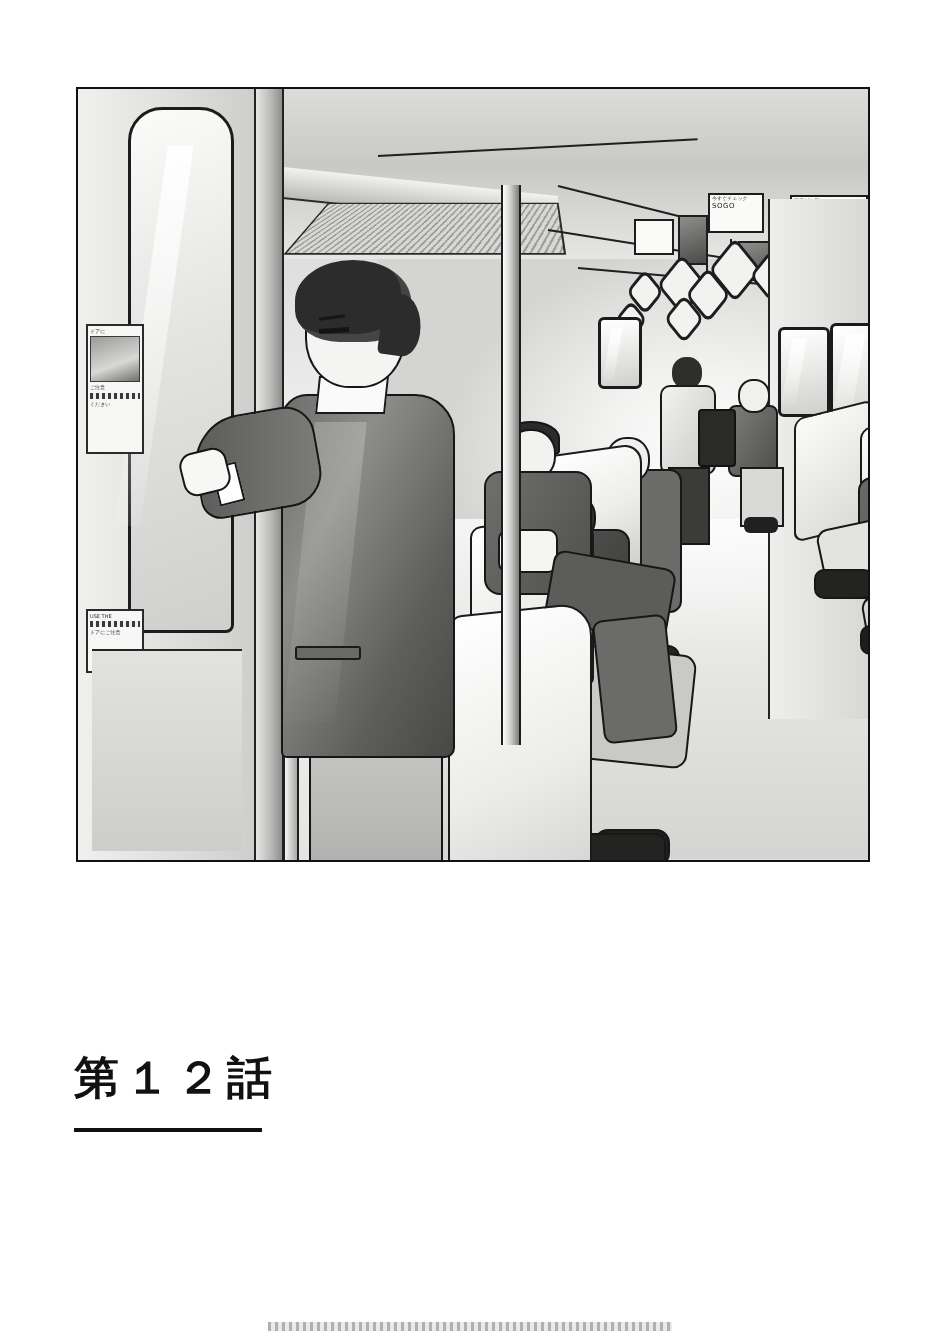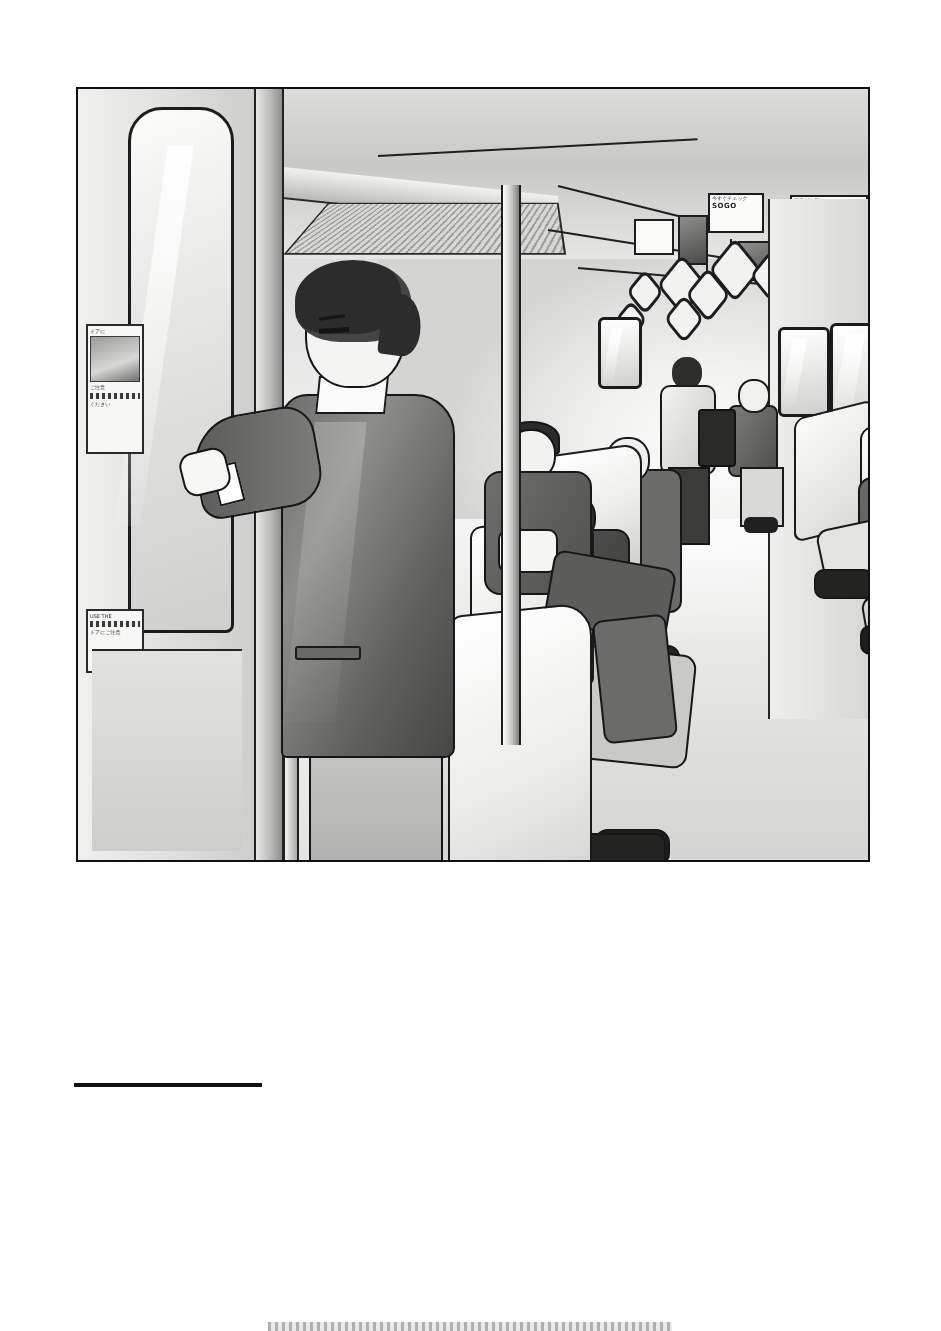--- a/index.html
+++ b/index.html
@@ -379,21 +379,21 @@
     border: 2px solid #1d1d1d;
     background: #fafaf8;
     font-family: "DejaVu Sans", sans-serif;
     color: #232323;
     overflow: hidden;
     line-height: 1.15;
     padding: 1px 2px;
     box-sizing: border-box;
   }
   .ad .t1 { font-size: 5px; }
-  .ad .t2 { font-size: 7px; font-weight: bold; letter-spacing: 0.5px; }
+  .ad .t2 { font-size: 7px; font-weight: normal; letter-spacing: 0.5px; }
   .ad-dark { background: linear-gradient(160deg,#8e8e8c,#4a4a48); }
 
   
   .win {
     position: absolute;
     border: 3px solid #1b1b1b;
     background: linear-gradient(170deg, #ffffff 0%, #e8e8e6 50%, #cfcfcd 100%);
     border-radius: 6px;
   }
   .win::after {
@@ -584,17 +584,18 @@
         <div class="man-head"></div>
         <div class="man-hair"></div>
         <div class="man-brow"></div>
         <div class="man-eye"></div>
       </div>
 
     </div>
   </div>
 
   <div class="chapter">
+    <h1 class="chapter-title">第１２話</h1>
     <div class="chapter-rule"></div>
   </div>
 
   <div class="footer-smudge"></div>
 </div>
 
 </body></html>

